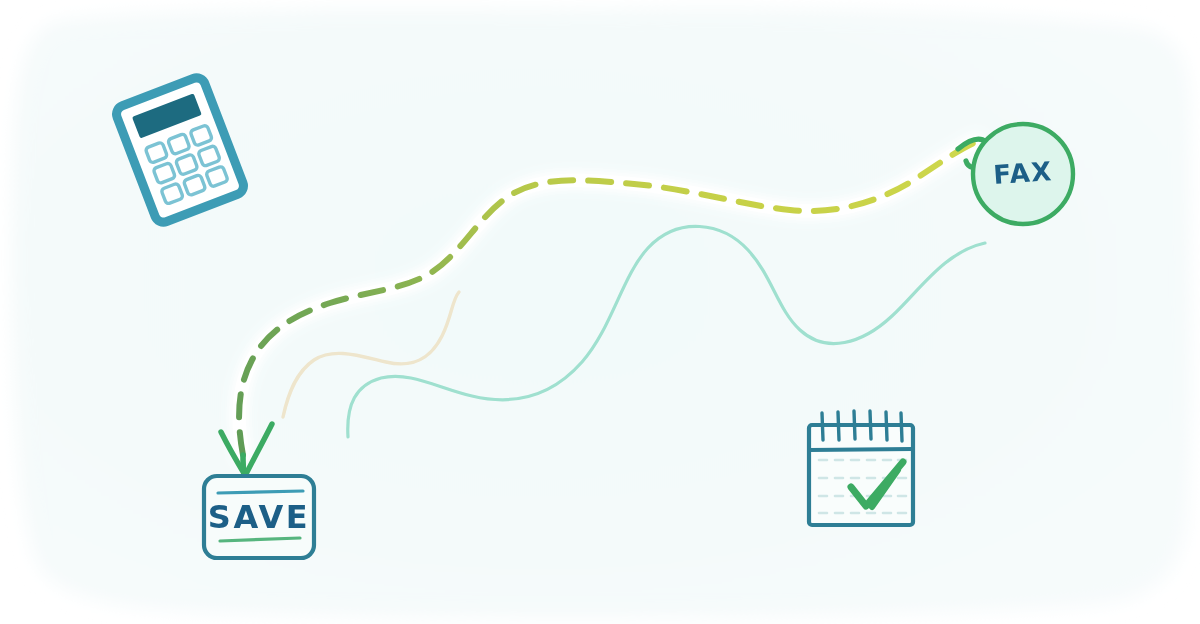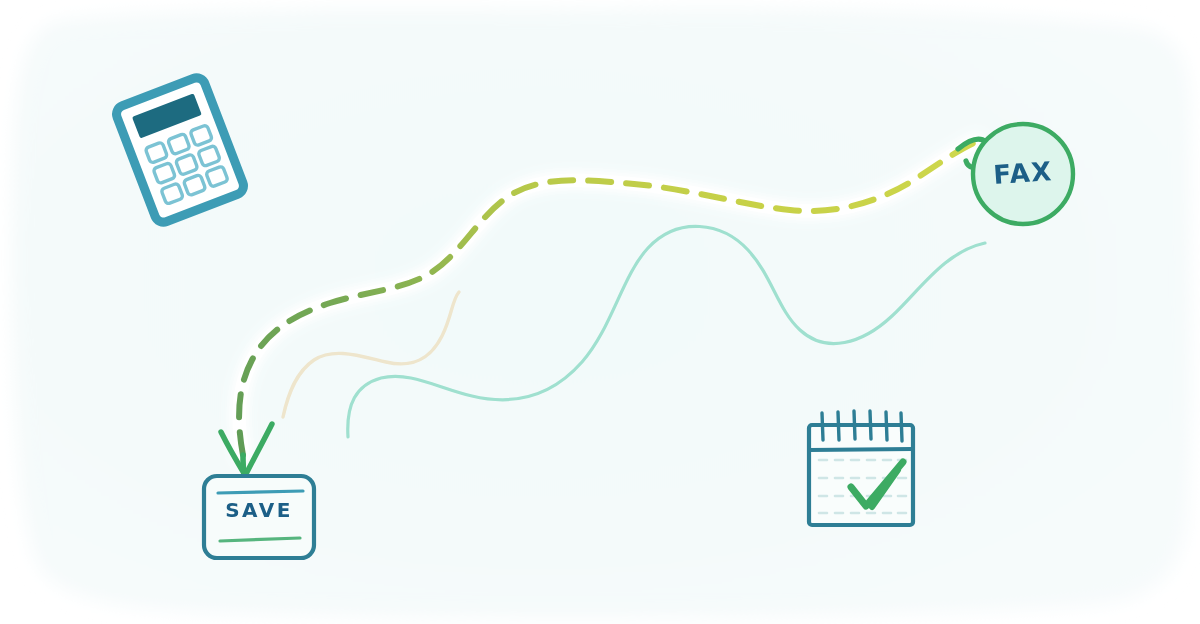--- a/index.html
+++ b/index.html
@@ -162,21 +162,21 @@
   </svg>
 
   <svg class="layer" viewBox="0 0 1200 624" xmlns="http://www.w3.org/2000/svg">
     <g>
       <rect x="204" y="476" width="110" height="82" rx="13" ry="13" fill="#f7fcfb" stroke="#2d7e95" stroke-width="4.2" filter="url(#microBlur)"></rect>
       <path d="M 218 493 L 303 491" fill="none" stroke="#3d9cb5" stroke-width="3.2" stroke-linecap="round"></path>
       <path d="M 220 541 L 300 538" fill="none" stroke="#56b57e" stroke-width="3.2" stroke-linecap="round"></path>
     </g>
   </svg>
   <div style="position:absolute; left:204px; top:498px; width:110px; text-align:center;
-              font-family:'DejaVu Sans', sans-serif; font-size:20px; font-weight:700;
+              font-family:'DejaVu Sans', sans-serif; font-size:32px; font-weight:700;
               letter-spacing:2.5px; color:#1c5f87;">SAVE</div>
 
   <svg class="layer" viewBox="0 0 1200 624" xmlns="http://www.w3.org/2000/svg">
     <g>
       <circle cx="1023" cy="174" r="50" fill="#ddf5ec" stroke="#3cab63" stroke-width="4.4" filter="url(#microBlur)"></circle>
     </g>
   </svg>
   <div style="position:absolute; left:973px; top:158px; width:100px; text-align:center;
               font-family:'DejaVu Sans', sans-serif; font-size:26px; font-weight:700;
               letter-spacing:1.5px; color:#1c5f87; transform:rotate(-4deg);">FAX</div>

